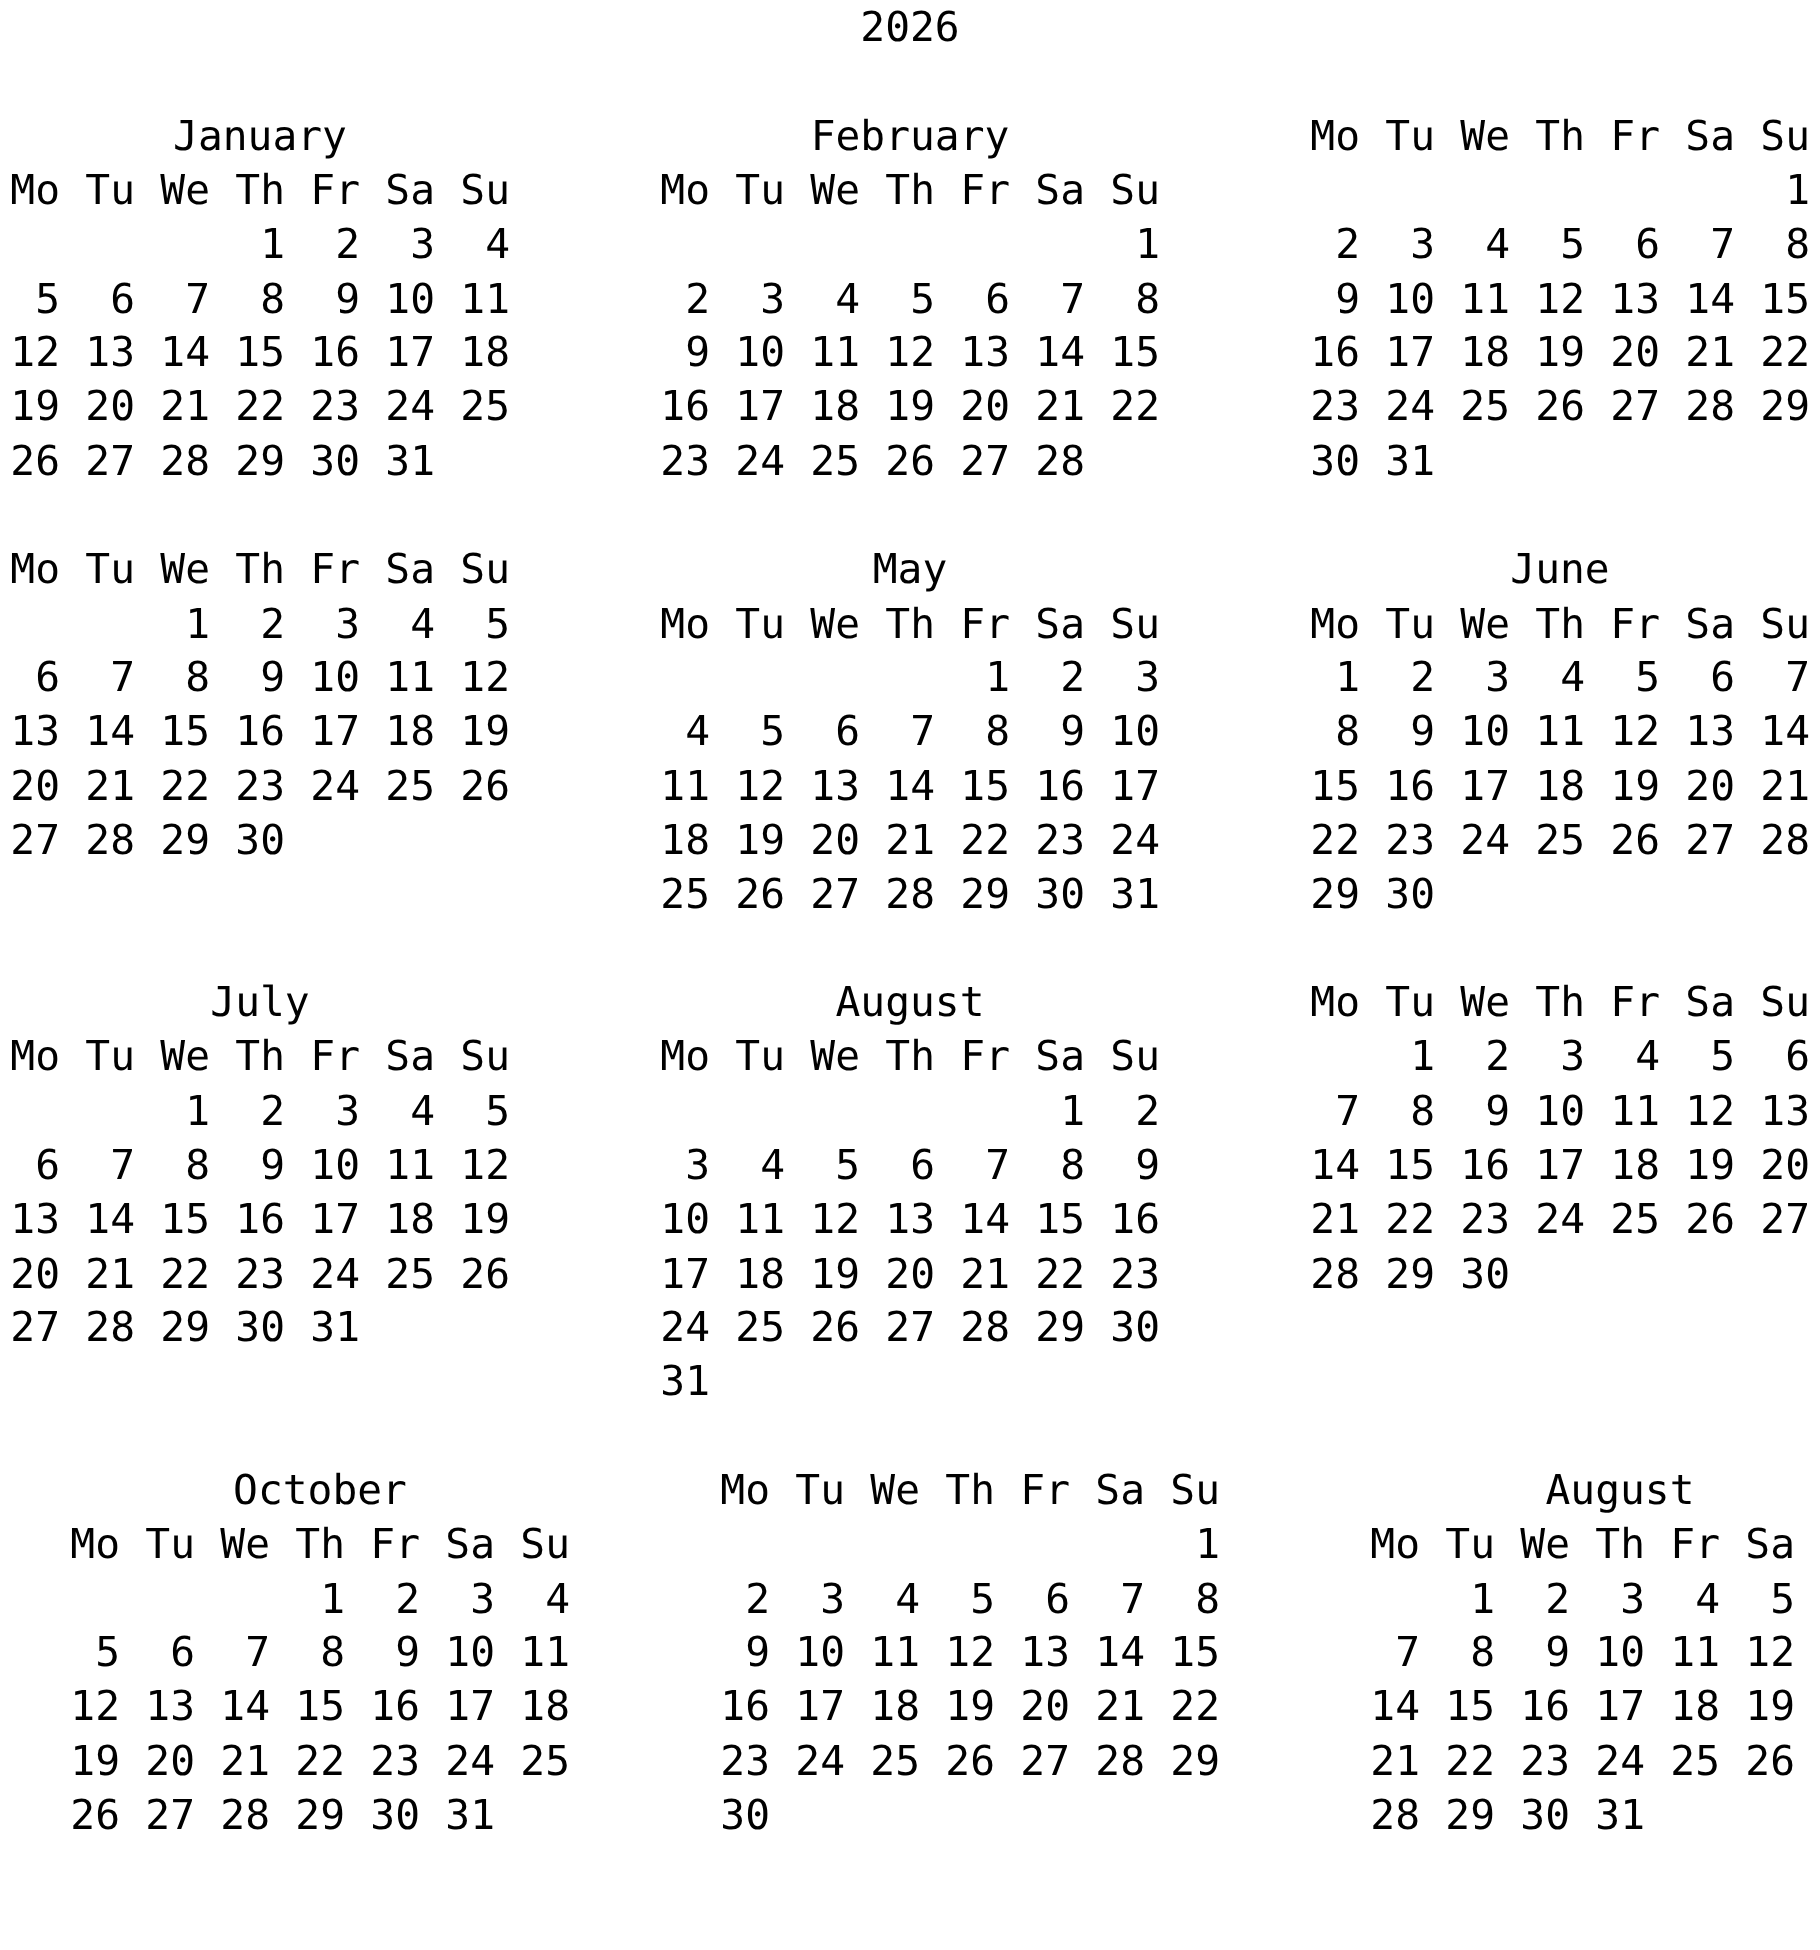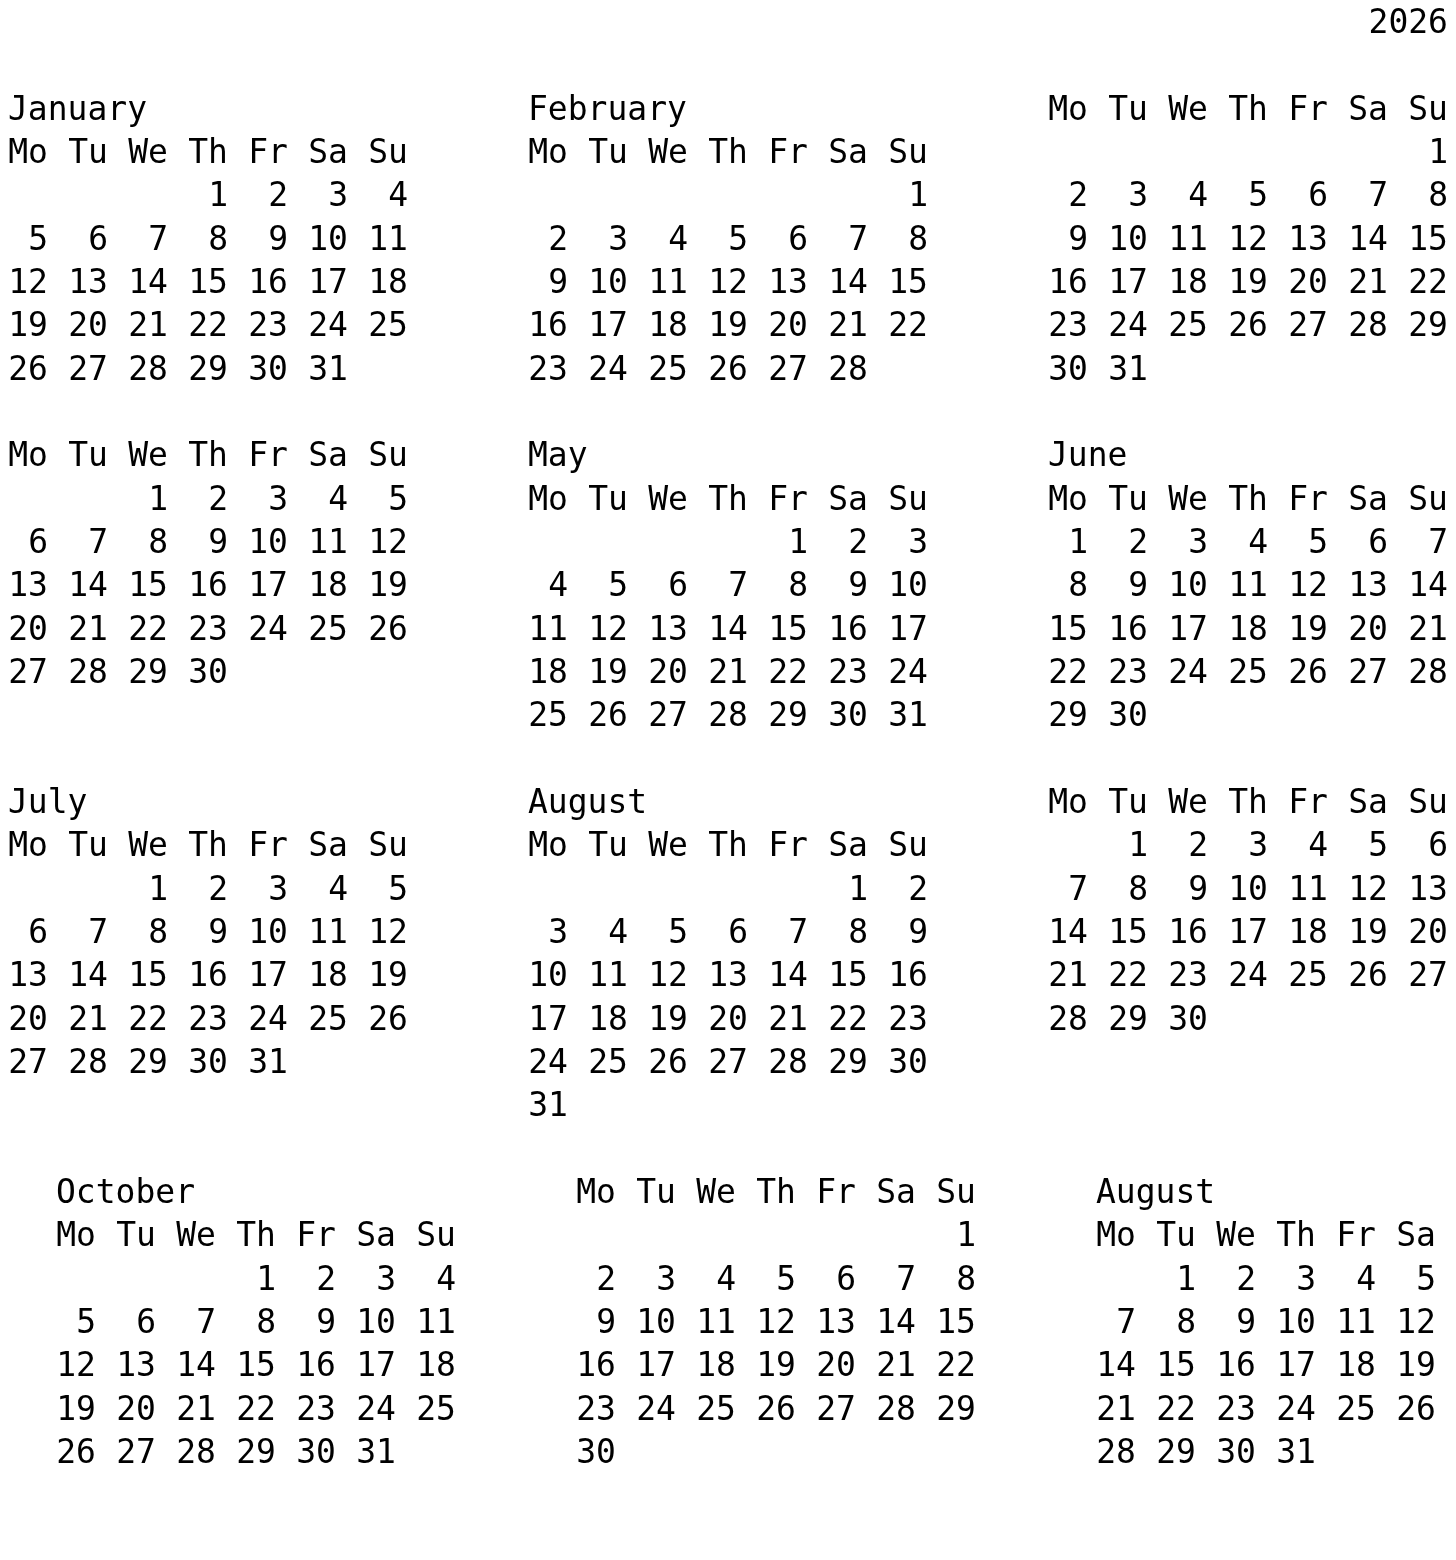--- a/index.html
+++ b/index.html
@@ -15,40 +15,40 @@
     font-family: "DejaVu Sans Mono", monospace;
     font-size: 33px;
     line-height: 43.33px;
   }
   .page {
     padding-left: 8px;
     width: 1440px;
   }
   .year-title {
     width: 1440px;
-    text-align: right;
+    text-align: center;
     height: 43.33px;
     margin-bottom: 43.33px; 
   }
   .month-row {
     display: flex;
     gap: 120px;            
     align-items: flex-start;
     margin-bottom: 43.33px; 
   }
   .month-row:last-child {
     margin-bottom: 0;
     margin-left: 48px;
   }
   .month {
     width: 400px;          
   }
   .month-title {
     width: 400px;
-    text-align: left;
+    text-align: center;
     height: 43.33px;
   }
   .week {
     display: flex;
     gap: 20px;             
     height: 43.33px;
   }
   .cell {
     display: block;
     width: 40px;           

